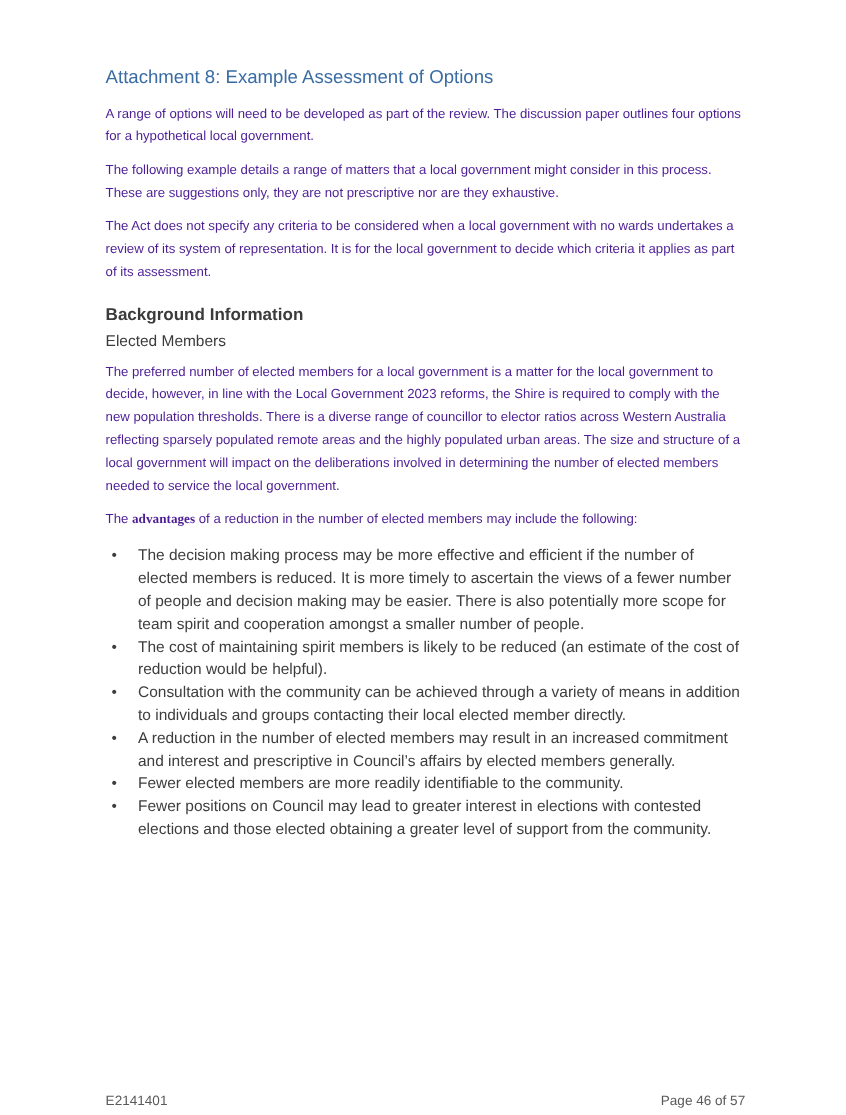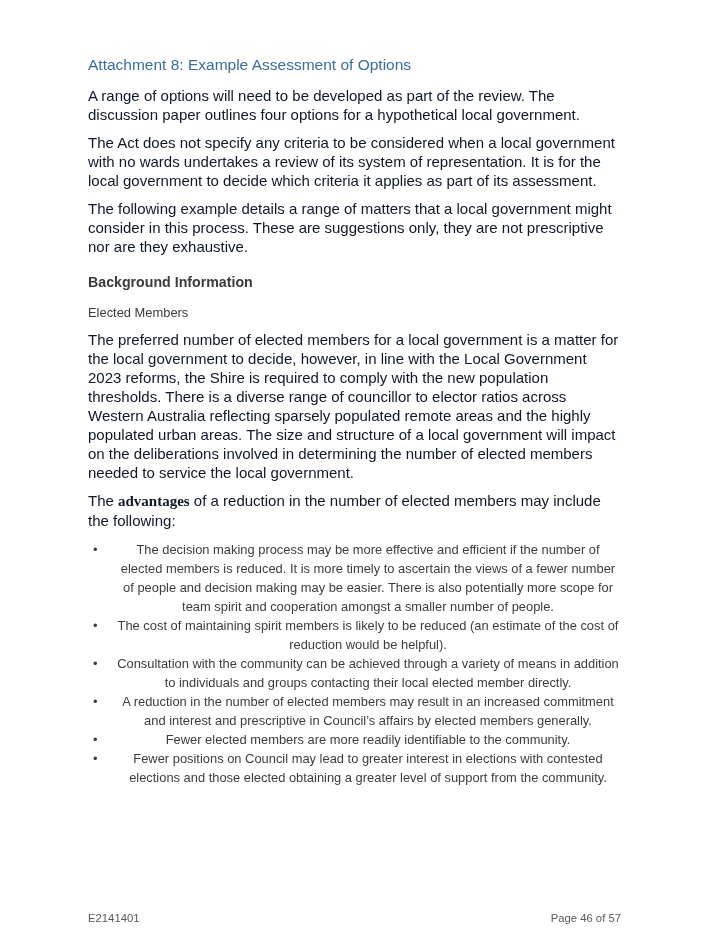--- a/index.html
+++ b/index.html
@@ -19,30 +19,30 @@
     overflow: hidden;
   }
   .doc-title {
     font-size: 15.5px;
     font-weight: normal;
     color: #3a6ca4;
     margin: 0 0 11px 0;
     line-height: 20px;
   }
   .para {
-    font-size: 15px;
+    font-size: 11px;
     line-height: 19px;
     margin: 0 0 9px 0;
-    color: #0f172a;
+    color: #4c1d95;
   }
   .section-heading {
     font-size: 14.2px;
     font-weight: bold;
     color: #3b3b3b;
-    margin: 17px 0 14px 0;
+    margin: 17px 0 4px 0;
     line-height: 18px;
   }
   .subsection-heading {
     font-size: 12.9px;
     font-weight: normal;
     color: #3b3b3b;
     margin: 0 0 9px 0;
     line-height: 16px;
   }
   .bullet-list {
@@ -54,21 +54,20 @@
     line-height: 19px;
     color: #3d3d3d;
   }
   .bullet-marker {
     flex: 0 0 27px;
     padding-left: 5px;
     box-sizing: border-box;
   }
   .bullet-text {
     flex: 1;
-    text-align: center;
   }
   .bold {
     font-weight: bold;
     font-family: Liberation Serif, serif;
   }
   .footer {
     position: absolute;
     left: 88px;
     right: 84px;
     bottom: 4px;
@@ -80,22 +79,22 @@
   }
 </style>
 </head>
 <body>
 
 <div class="page">
 
   <h1 class="doc-title">Attachment 8: Example Assessment of Options</h1>
 
   <p class="para">A range of options will need to be developed as part of the review. The discussion paper outlines four options for a hypothetical local government.</p>
+  <p class="para">The following example details a range of matters that a local government might consider in this process. These are suggestions only, they are not prescriptive nor are they exhaustive.</p>
   <p class="para">The Act does not specify any criteria to be considered when a local government with no wards undertakes a review of its system of representation. It is for the local government to decide which criteria it applies as part of its assessment.</p>
-  <p class="para">The following example details a range of matters that a local government might consider in this process. These are suggestions only, they are not prescriptive nor are they exhaustive.</p>
 
   <h2 class="section-heading">Background Information</h2>
 
   <h3 class="subsection-heading">Elected Members</h3>
 
   <p class="para">The preferred number of elected members for a local government is a matter for the local government to decide, however, in line with the Local Government 2023 reforms, the Shire is required to comply with the new population thresholds. There is a diverse range of councillor to elector ratios across Western Australia reflecting sparsely populated remote areas and the highly populated urban areas. The size and structure of a local government will impact on the deliberations involved in determining the number of elected members needed to service the local government.</p>
 
   <p class="para"><span>The </span><span class="bold">advantages</span><span> of a reduction in the number of elected members may include the following:</span></p>
 
   <div class="bullet-list">

